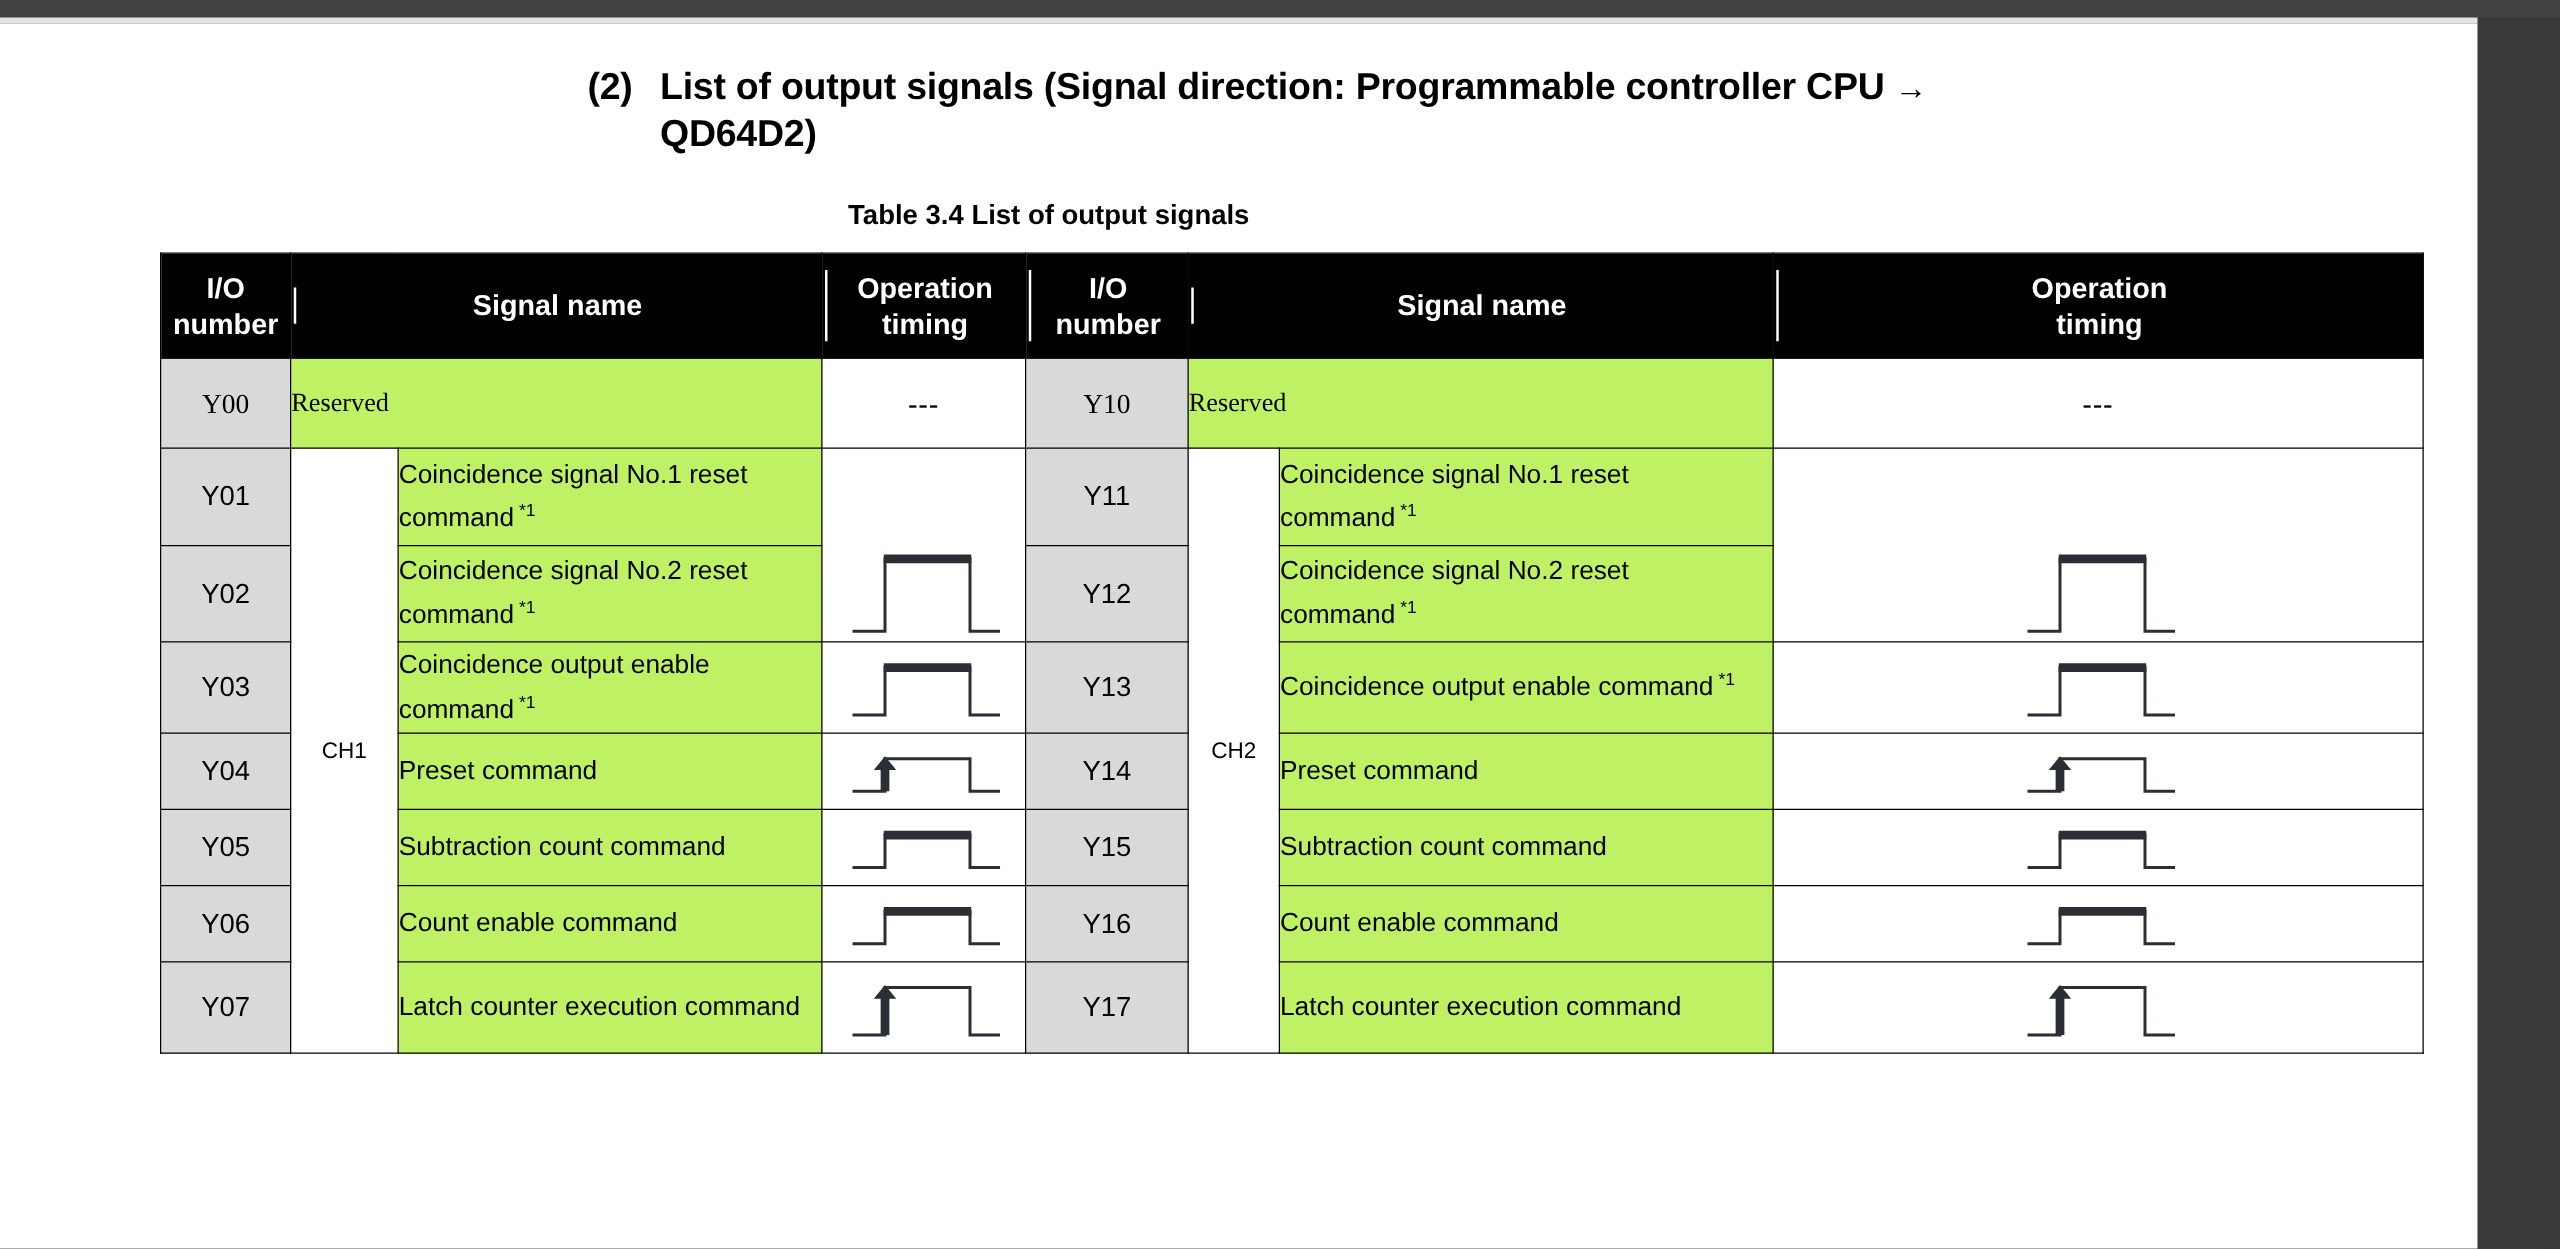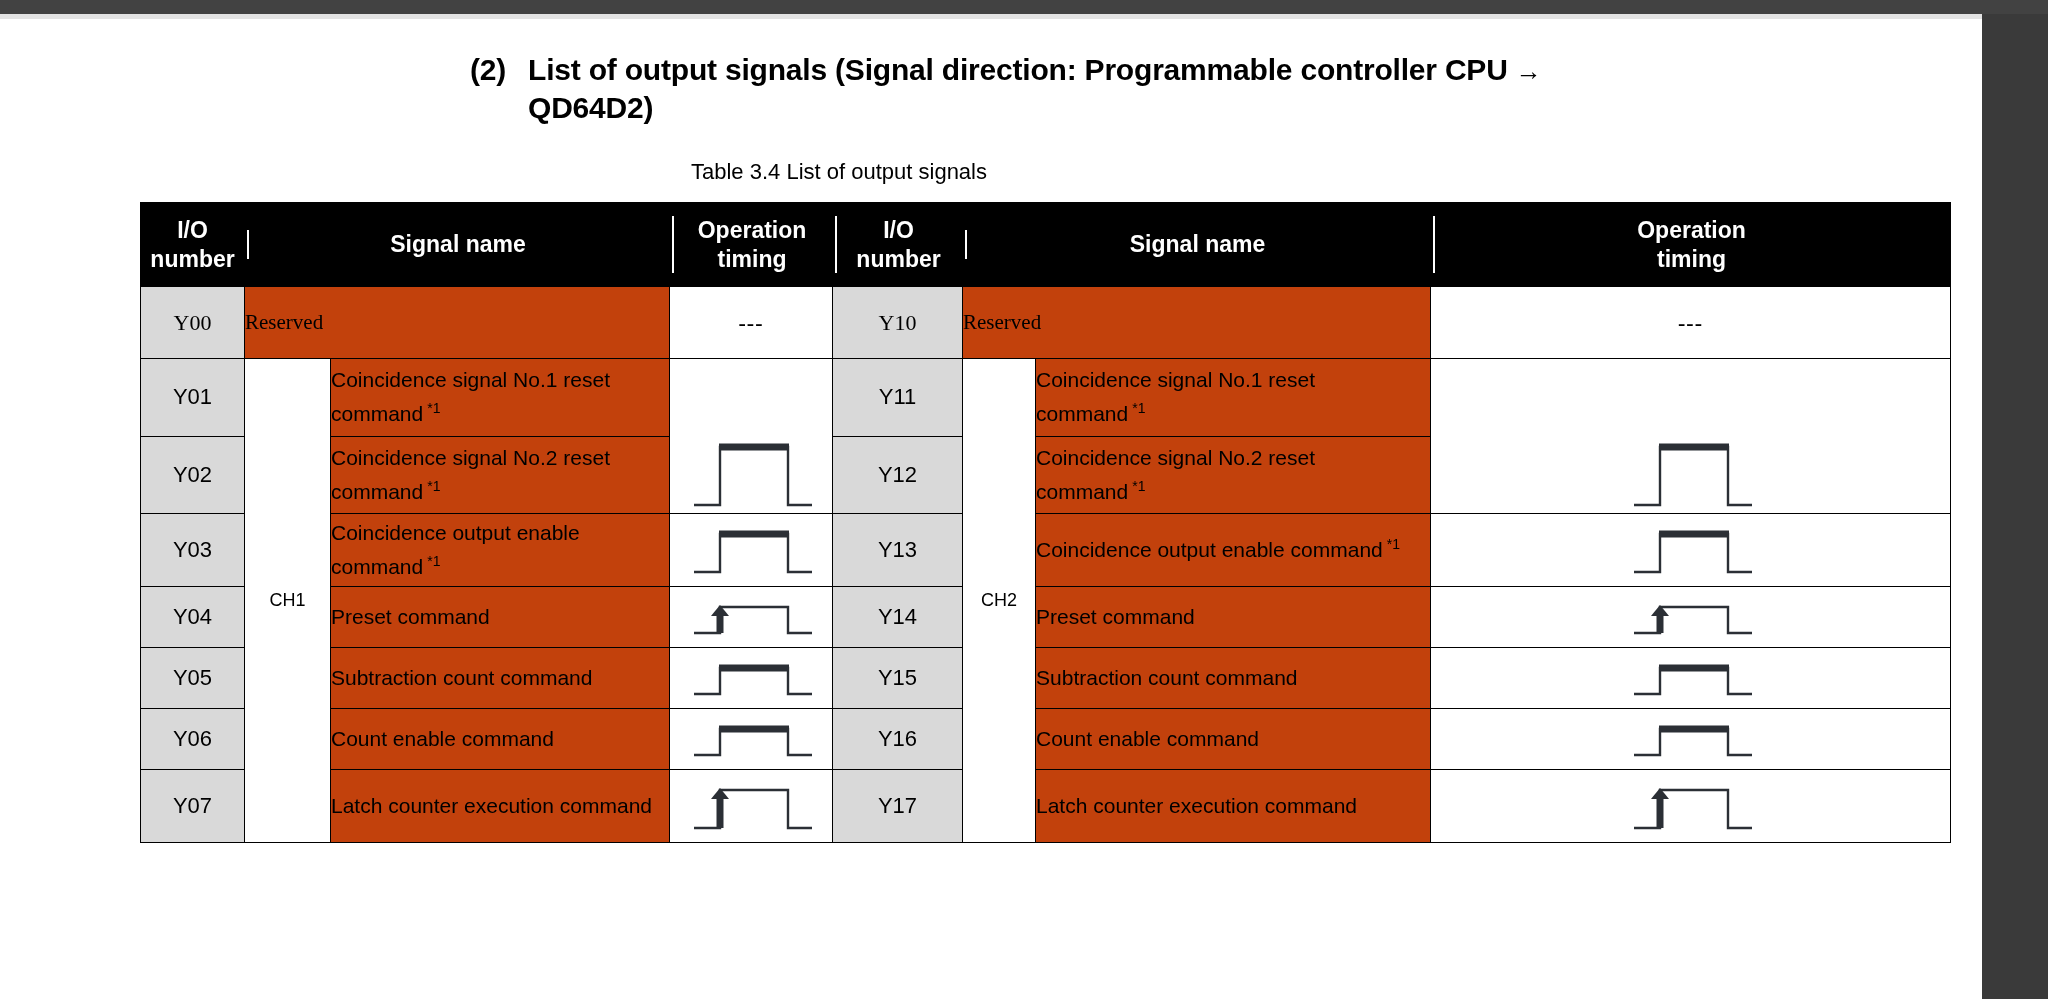--- a/index.html
+++ b/index.html
@@ -52,29 +52,29 @@
   .heading-num { width: 58px; flex: 0 0 58px; }
   .heading-text { flex: 1; }
   .arrow-glyph { font-weight: normal; font-size: 26px; }
 
   
   .table-caption {
     position: absolute;
     left: 0; top: 140px;
     width: 1678px;
     text-align: center;
-    font-weight: normal;
+    font-weight: bold;
     font-size: 22px;
     color: #000;
   }
 
   
   #tbl {
     position: absolute;
-    left: 140px; top: 183px;
+    left: 128px; top: 183px;
     width: 1810px;
     border-collapse: collapse;
     table-layout: fixed;
     font-size: 21px;
     color: #000;
   }
   #tbl td, #tbl th {
     border: 1.5px solid #000;
     padding: 0;
     vertical-align: middle;
@@ -108,21 +108,21 @@
   col.c-ch2   { width: 73px;  }
   col.c-sig2  { width: 395px; }
   col.c-tim2  { width: 520px; }
 
   td.io-cell {
     background: #d9d9d9;
     text-align: center;
     font-size: 22px;
   }
   td.sig-cell {
-    background: #c2410c;
+    background: #bef264;
     text-align: left;
     padding: 7px 0 7px 12px;
     line-height: 1.62;
   }
   td.sig-cell .sup {
     font-size: 14px;
     vertical-align: super;
     margin-left: 4px;
   }
   td.ch-cell {

